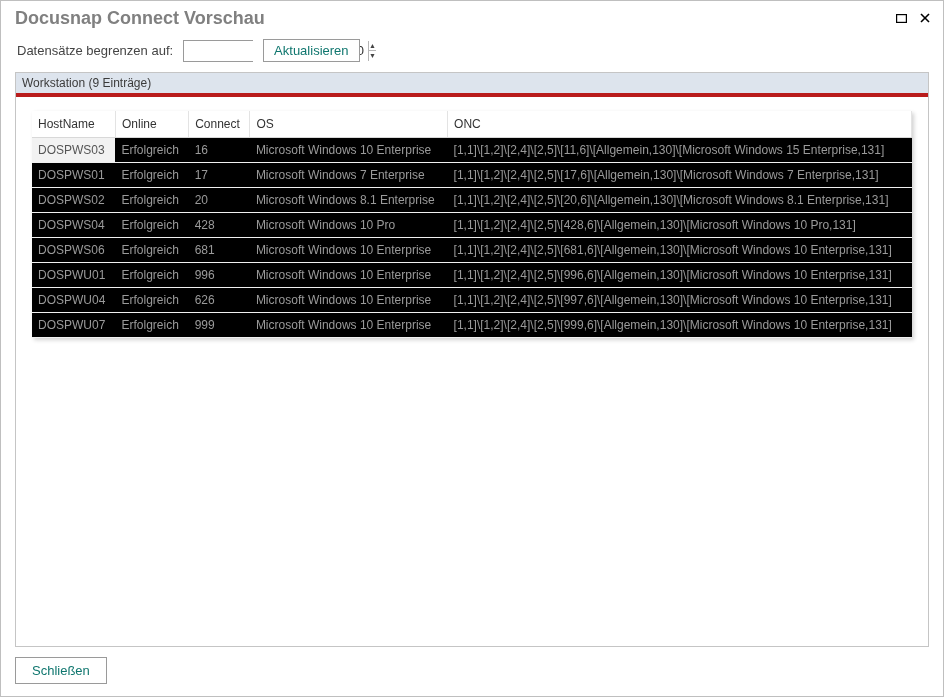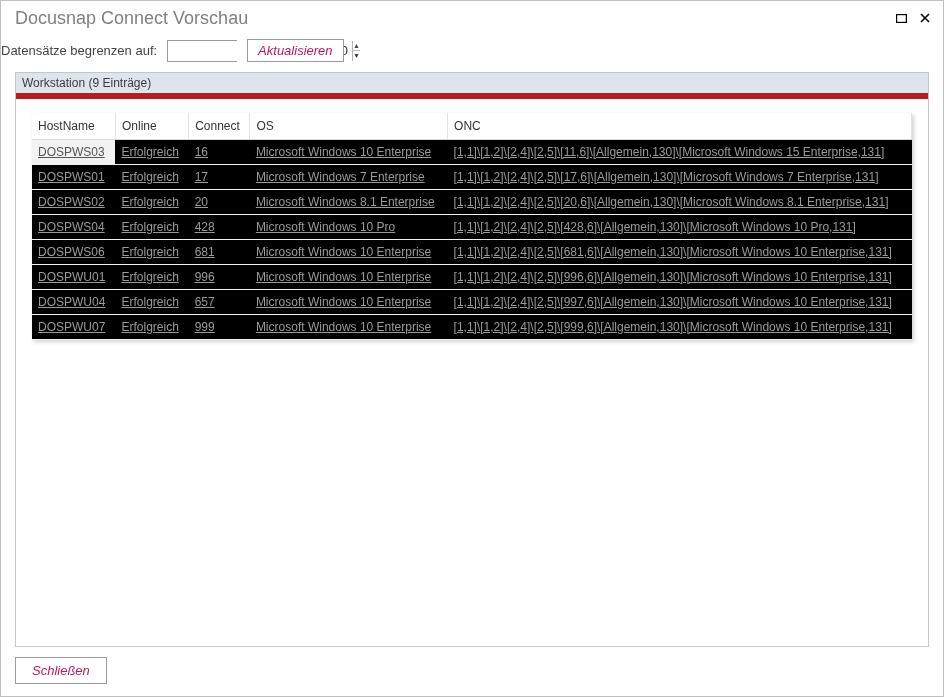--- a/index.html
+++ b/index.html
@@ -19,36 +19,37 @@
     flex-direction: column;
     position: relative;
   }
   .titlebar {
     height: 34px;
     display: flex;
     align-items: center;
     padding: 0 8px 0 14px;
     color: #808080;
     font-size: 18px;
-    font-weight: 400;
+    font-weight: 700;
   }
   .titlebar .spacer { flex: 1; }
   .win-btn {
     width: 20px; height: 20px;
     display: flex; align-items: center; justify-content: center;
     cursor: pointer;
     margin-left: 4px;
   }
   .toolbar {
     display: flex;
     align-items: center;
     padding: 4px 14px 10px 0;
     gap: 10px;
     color: #444;
     font-size: 13px;
+    margin-left: 16px;
   }
   .spin-wrap {
     display: flex;
     align-items: stretch;
     width: 70px; height: 22px;
     border: 1px solid #9a9a9a;
   }
   .spin-input {
     flex: 1;
     border: none;
@@ -71,39 +72,38 @@
     color: #444;
     cursor: pointer;
     user-select: none;
   }
   .spin-btn:first-child { border-bottom: 1px solid #b5b5b5; }
   .btn {
     border: 1px solid #9a9a9a;
     background: #fff;
     padding: 3px 10px;
     font-size: 13px;
-    color: #be185d;
+    color: #0f766e;
     cursor: pointer;
     font-family: inherit;
-    font-style: italic;
   }
   .content {
     margin: 0 14px;
     flex: 1;
     border: 1px solid #c5c5c5;
     display: flex;
     flex-direction: column;
     min-height: 0;
   }
   .group-header {
     background: #dde4ed;
     color: #3b3b3b;
     padding: 3px 6px;
     font-size: 12px;
-    border-bottom: 6px solid #b91c1c;
+    border-bottom: 4px solid #b91c1c;
   }
   .table-wrap {
     padding: 14px 16px 16px 16px;
     flex: 1;
     overflow: auto;
   }
   table.data {
     border-collapse: collapse;
     width: 100%;
     box-shadow: 2px 2px 4px rgba(0,0,0,0.18);
@@ -119,21 +119,20 @@
     border-right: 1px solid #e3e3e3;
     background: #fff;
     white-space: nowrap;
   }
   table.data td {
     padding: 5px 8px 5px 6px;
     color: #9a9a9a;
     font-size: 12px;
     border-bottom: 1px solid #f0f0f0;
     white-space: nowrap;
-    text-decoration: underline;
   }
   table.data tr.selected td:first-child {
     background: #f2f2f2;
     color: #555;
   }
   .footer {
     padding: 10px 14px 12px 14px;
     display: flex;
     justify-content: flex-start;
   }
@@ -224,21 +223,21 @@
             <tr>
               <td>DOSPWU01</td>
               <td>Erfolgreich</td>
               <td>996</td>
               <td>Microsoft Windows 10 Enterprise</td>
               <td>[1,1]\[1,2]\[2,4]\[2,5]\[996,6]\[Allgemein,130]\[Microsoft Windows 10 Enterprise,131]</td>
             </tr>
             <tr>
               <td>DOSPWU04</td>
               <td>Erfolgreich</td>
-              <td>657</td>
+              <td>626</td>
               <td>Microsoft Windows 10 Enterprise</td>
               <td>[1,1]\[1,2]\[2,4]\[2,5]\[997,6]\[Allgemein,130]\[Microsoft Windows 10 Enterprise,131]</td>
             </tr>
             <tr>
               <td>DOSPWU07</td>
               <td>Erfolgreich</td>
               <td>999</td>
               <td>Microsoft Windows 10 Enterprise</td>
               <td>[1,1]\[1,2]\[2,4]\[2,5]\[999,6]\[Allgemein,130]\[Microsoft Windows 10 Enterprise,131]</td>
             </tr>

